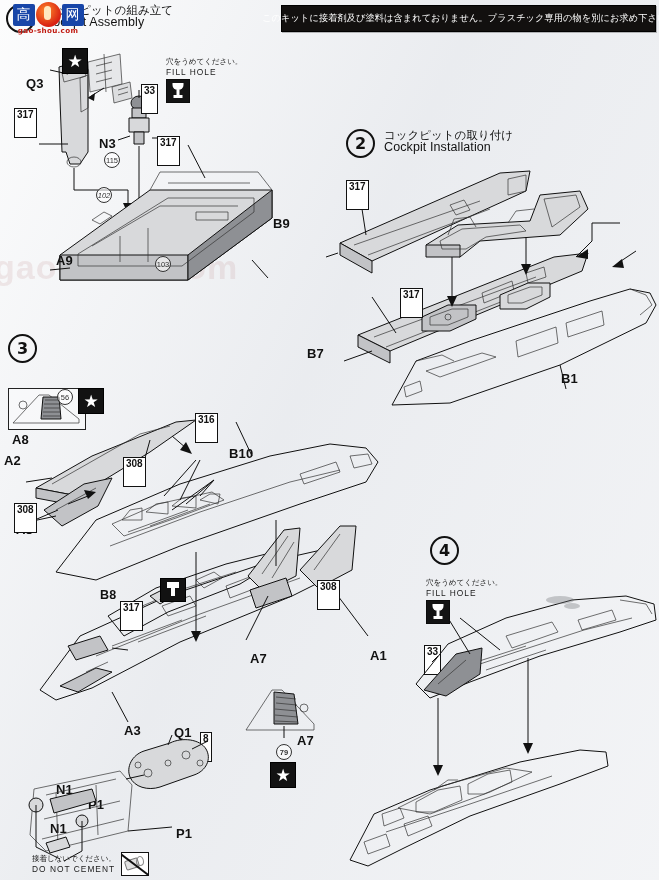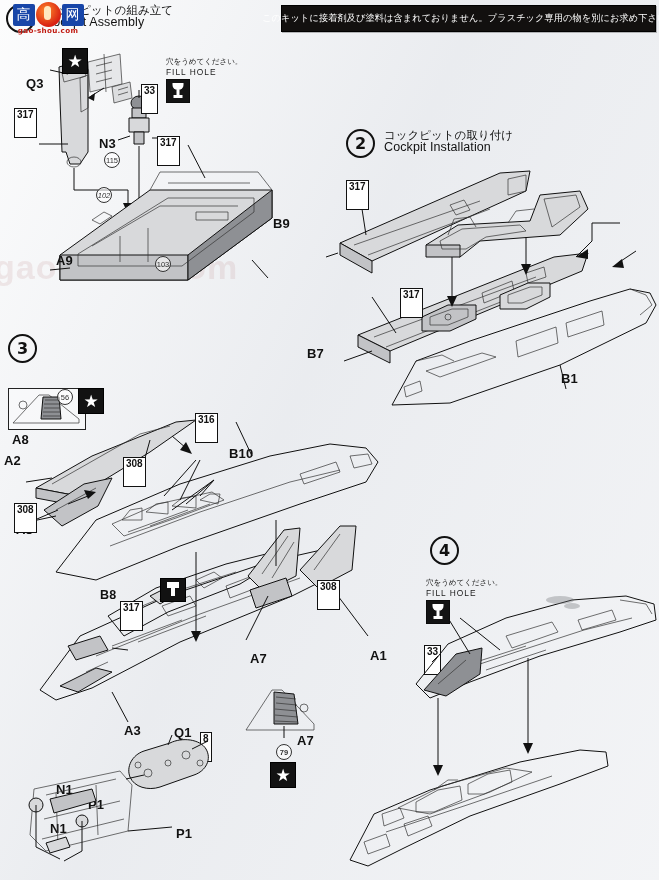--- a/index.html
+++ b/index.html
@@ -507,20 +507,31 @@
       <path class="ln-thin" d="M32,11 L52,13 M32,17 L53,19 M31,23 L53,25 M31,29 L54,31 M31,35 L54,36"></path>
       <circle class="ln-thin" cx="60" cy="22" r="4" fill="none"></circle>
       <path class="lead" d="M40,40 L40,52"></path>
     </svg>
   </div>
   <div class="abs circnum" style="left:276px;top:744px;font-weight:bold;">79</div>
   <div class="abs star-box" style="left:270px;top:762px;">
     <span class="st">★</span>
   </div>
 
+  <div class="abs note" style="left:32px;top:852px;display:flex;align-items:center;gap:5px;">
+    <div>
+      <div class="n-jp">接着しないでください。</div>
+      <div class="n-en">DO NOT CEMENT</div>
+    </div>
+    <div class="nocement-icon">
+      <div class="nc-tube"></div>
+        <div class="nc-drop"></div>
+        <div class="nc-slash"></div>
+    </div>
+  </div>
 
   <div class="abs step-head" style="left:430px;top:536px;">
     <div class="step-num">4</div>
   </div>
 
   <div class="abs note" style="left:426px;top:578px;">
     <div class="n-jp">穴をうめてください。</div>
     <div class="n-en">FILL HOLE</div>
     <div class="fillhole-icon">
       <div class="fh-plug"></div>

